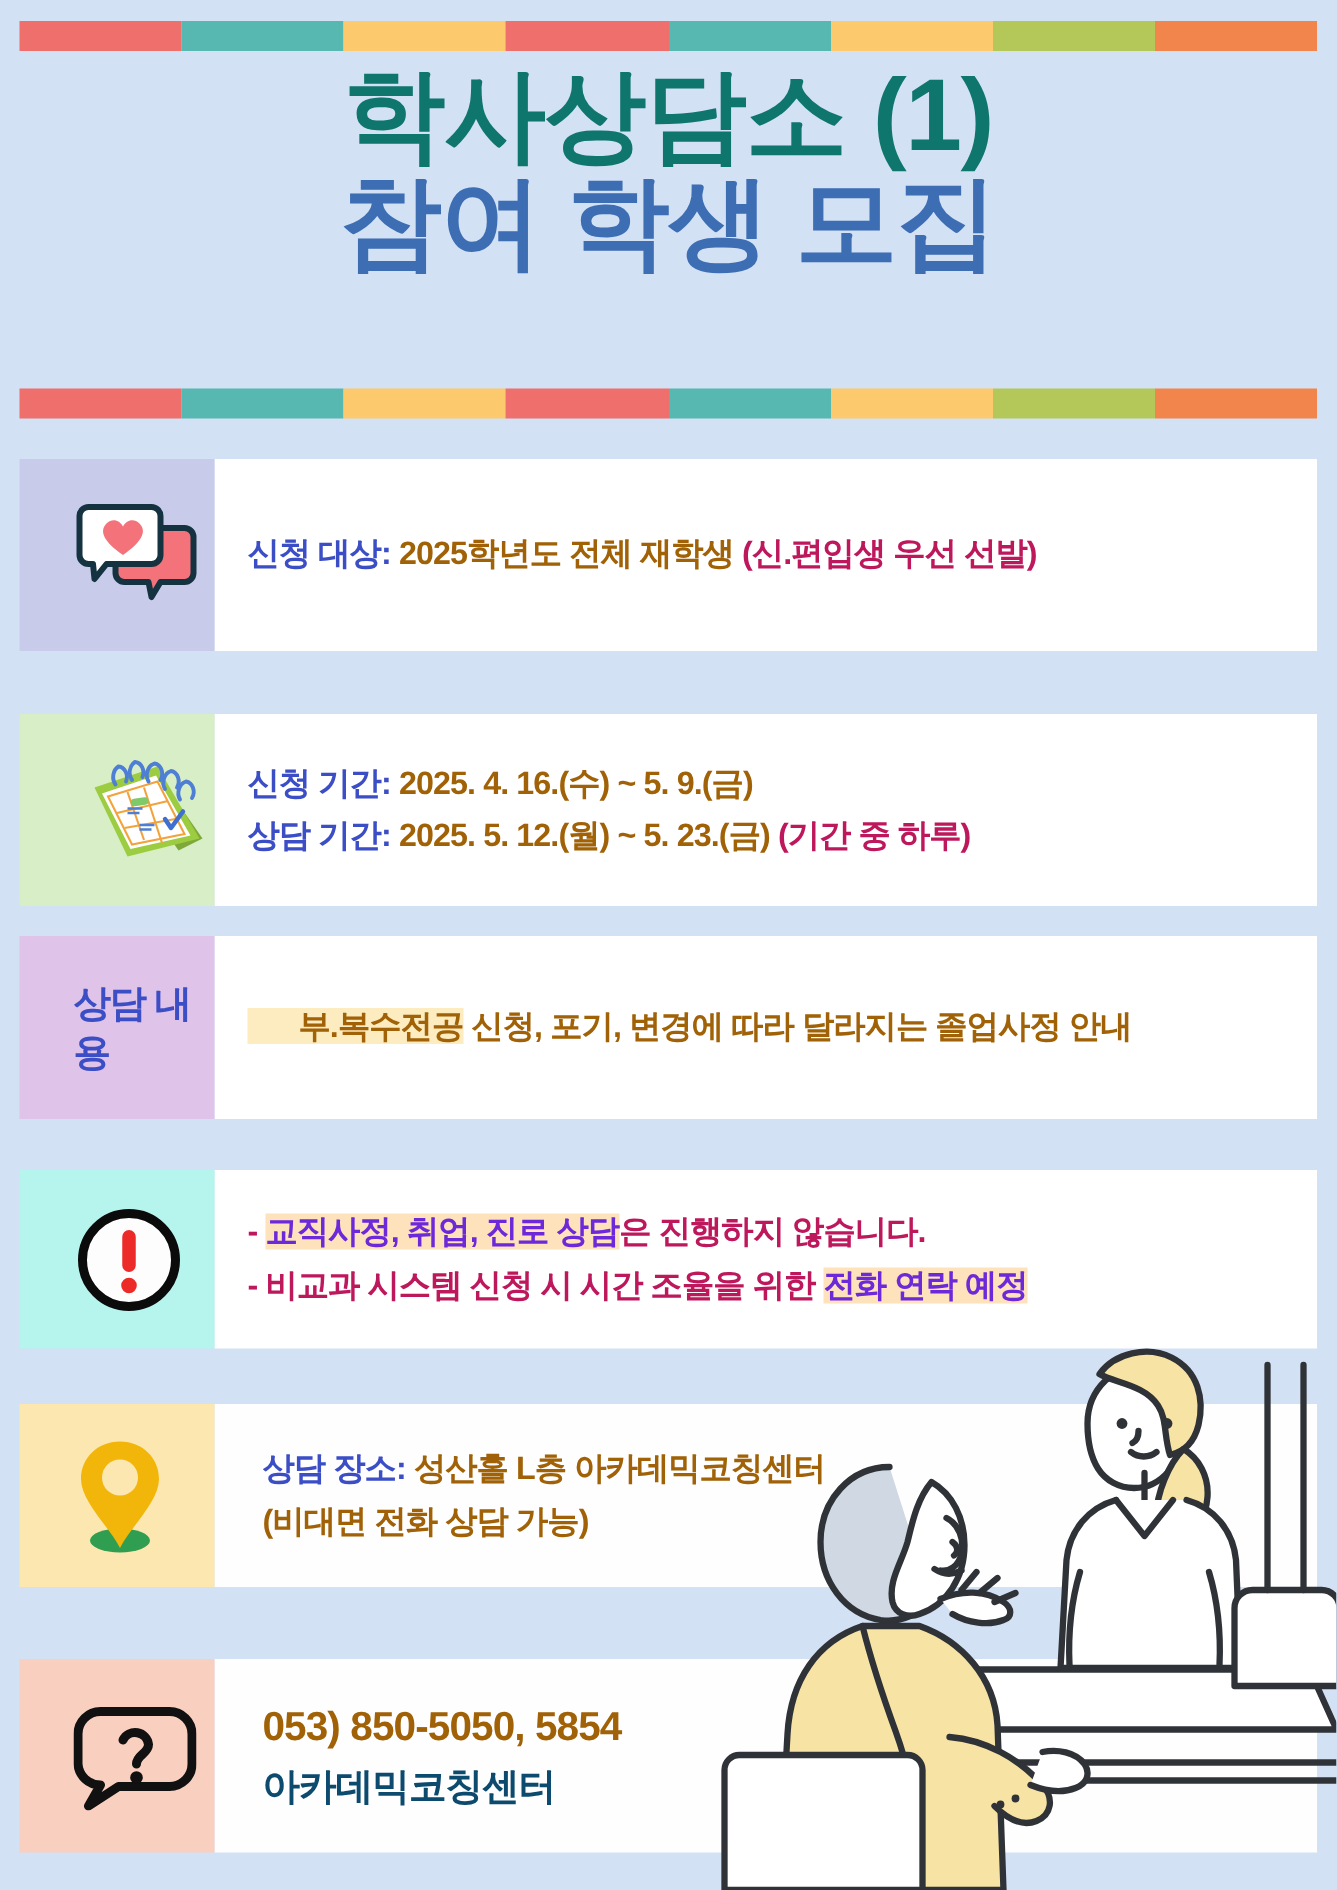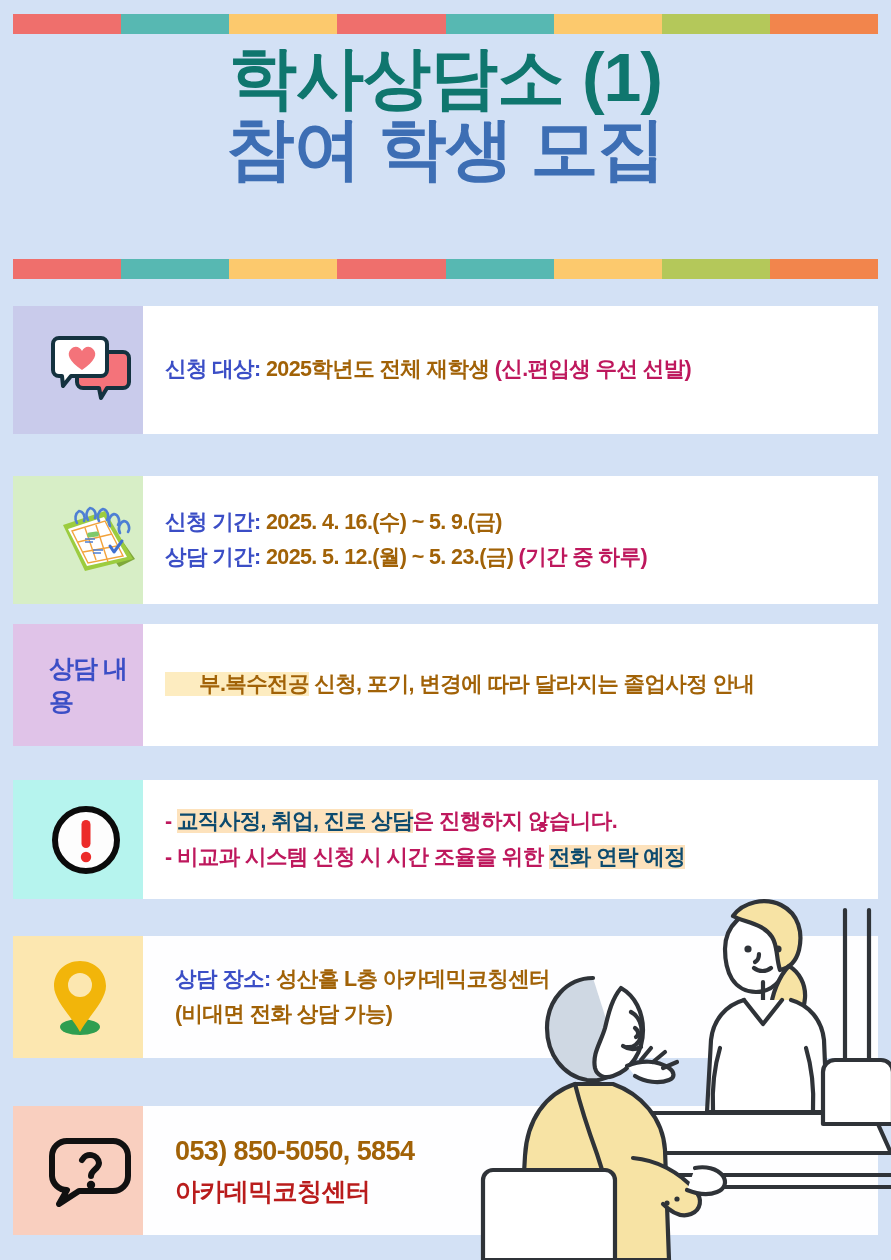--- a/index.html
+++ b/index.html
@@ -72,23 +72,23 @@
     font-weight: 800;
     letter-spacing: -0.6px;
     line-height: 1.0;
     padding: 7px 0;
     white-space: nowrap;
     color: #111111;
   }
   .lbl   { color: #3b4ec6; }
   .black { color: #a16207; }
   .red   { color: #be185d; }
-  .blue  { color: #b91c1c; }
+  .blue  { color: #0c4a6e; }
   .hl    { background: #fdecc0; padding-left: 34px; }
-  .hl-r  { background: #fde2bc; color: #0c4a6e; }
+  .hl-r  { background: #fde2bc; color: #6d28d9; }
 
   
   #row1 { top: 306px;  height: 128px; }
   #row1 .icon-cell { background: #c9cbeb; }
   #row2 { top: 476px;  height: 128px; }
   #row2 .icon-cell { background: #d7eec6; }
   #row3 { top: 624px;  height: 122px; }
   #row3 .icon-cell { background: #e0c3e8; }
   #row4 { top: 780px;  height: 119px; }
   #row4 .icon-cell { background: #b6f4ee; }

